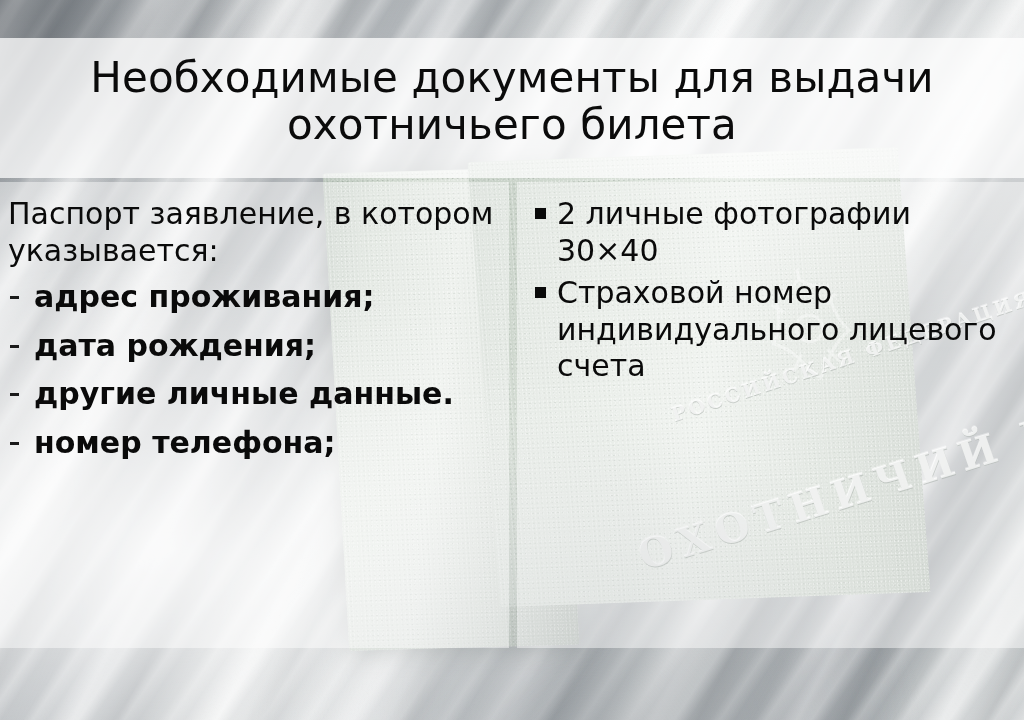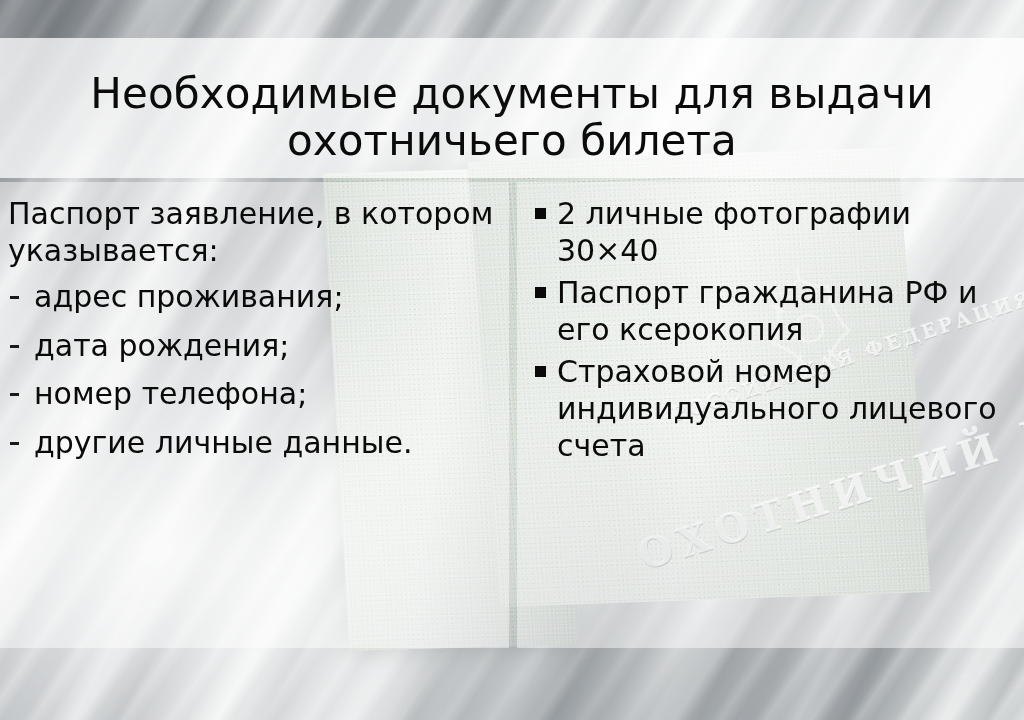--- a/index.html
+++ b/index.html
@@ -176,21 +176,21 @@
     left: 0;
     top: 38px;
     width: 1024px;
     height: 140px;
     background: rgba(255,255,255,0.74);
   }
 
   .slide-title {
     position: absolute;
     left: 0;
-    top: 42px;
+    top: 26px;
     width: 1024px;
     padding: 0 26px;
     text-align: center;
     font-size: 42px;
     line-height: 1.12;
     font-weight: 400;
     color: #0b0b0b;
     letter-spacing: .1px;
   }
 
@@ -242,20 +242,21 @@
     width: 11px;
     height: 11px;
     background: #0a0a0a;
   }
 
   
   ul.sub {
     list-style: none;
     margin: 10px 0 17px 0;
     padding: 0;
+    font-weight: bold;
   }
   ul.sub > li {
     position: relative;
     padding-left: 26px;
     margin: 0 0 12px 0;
   }
   ul.sub > li .marker-dash {
     position: absolute;
     left: 2px;
     top: 17px;
@@ -314,41 +315,37 @@
           <li>
             <span class="marker-dash"></span>
             <span>адрес проживания;</span>
           </li>
           <li>
             <span class="marker-dash"></span>
             <span>дата рождения;</span>
           </li>
           <li>
             <span class="marker-dash"></span>
-            <span>номер телефона;</span>
+            <span>другие личные данные.</span>
           </li>
           <li>
             <span class="marker-dash"></span>
-            <span>другие личные данные.</span>
+            <span>номер телефона;</span>
           </li>
         </ul>
       </li>
     </ul>
   </div>
 
   <div class="col col-right">
     <ul class="bullets">
       <li>
         <span class="marker"></span>
         <span>2 личные фотографии 30×40</span>
       </li>
       <li>
         <span class="marker"></span>
-        <span>Паспорт гражданина РФ и его ксерокопия</span>
-      </li>
-      <li>
-        <span class="marker"></span>
         <span>Страховой номер индивидуального лицевого счета</span>
       </li>
     </ul>
   </div>
 
 </div>
 
 </body></html>

